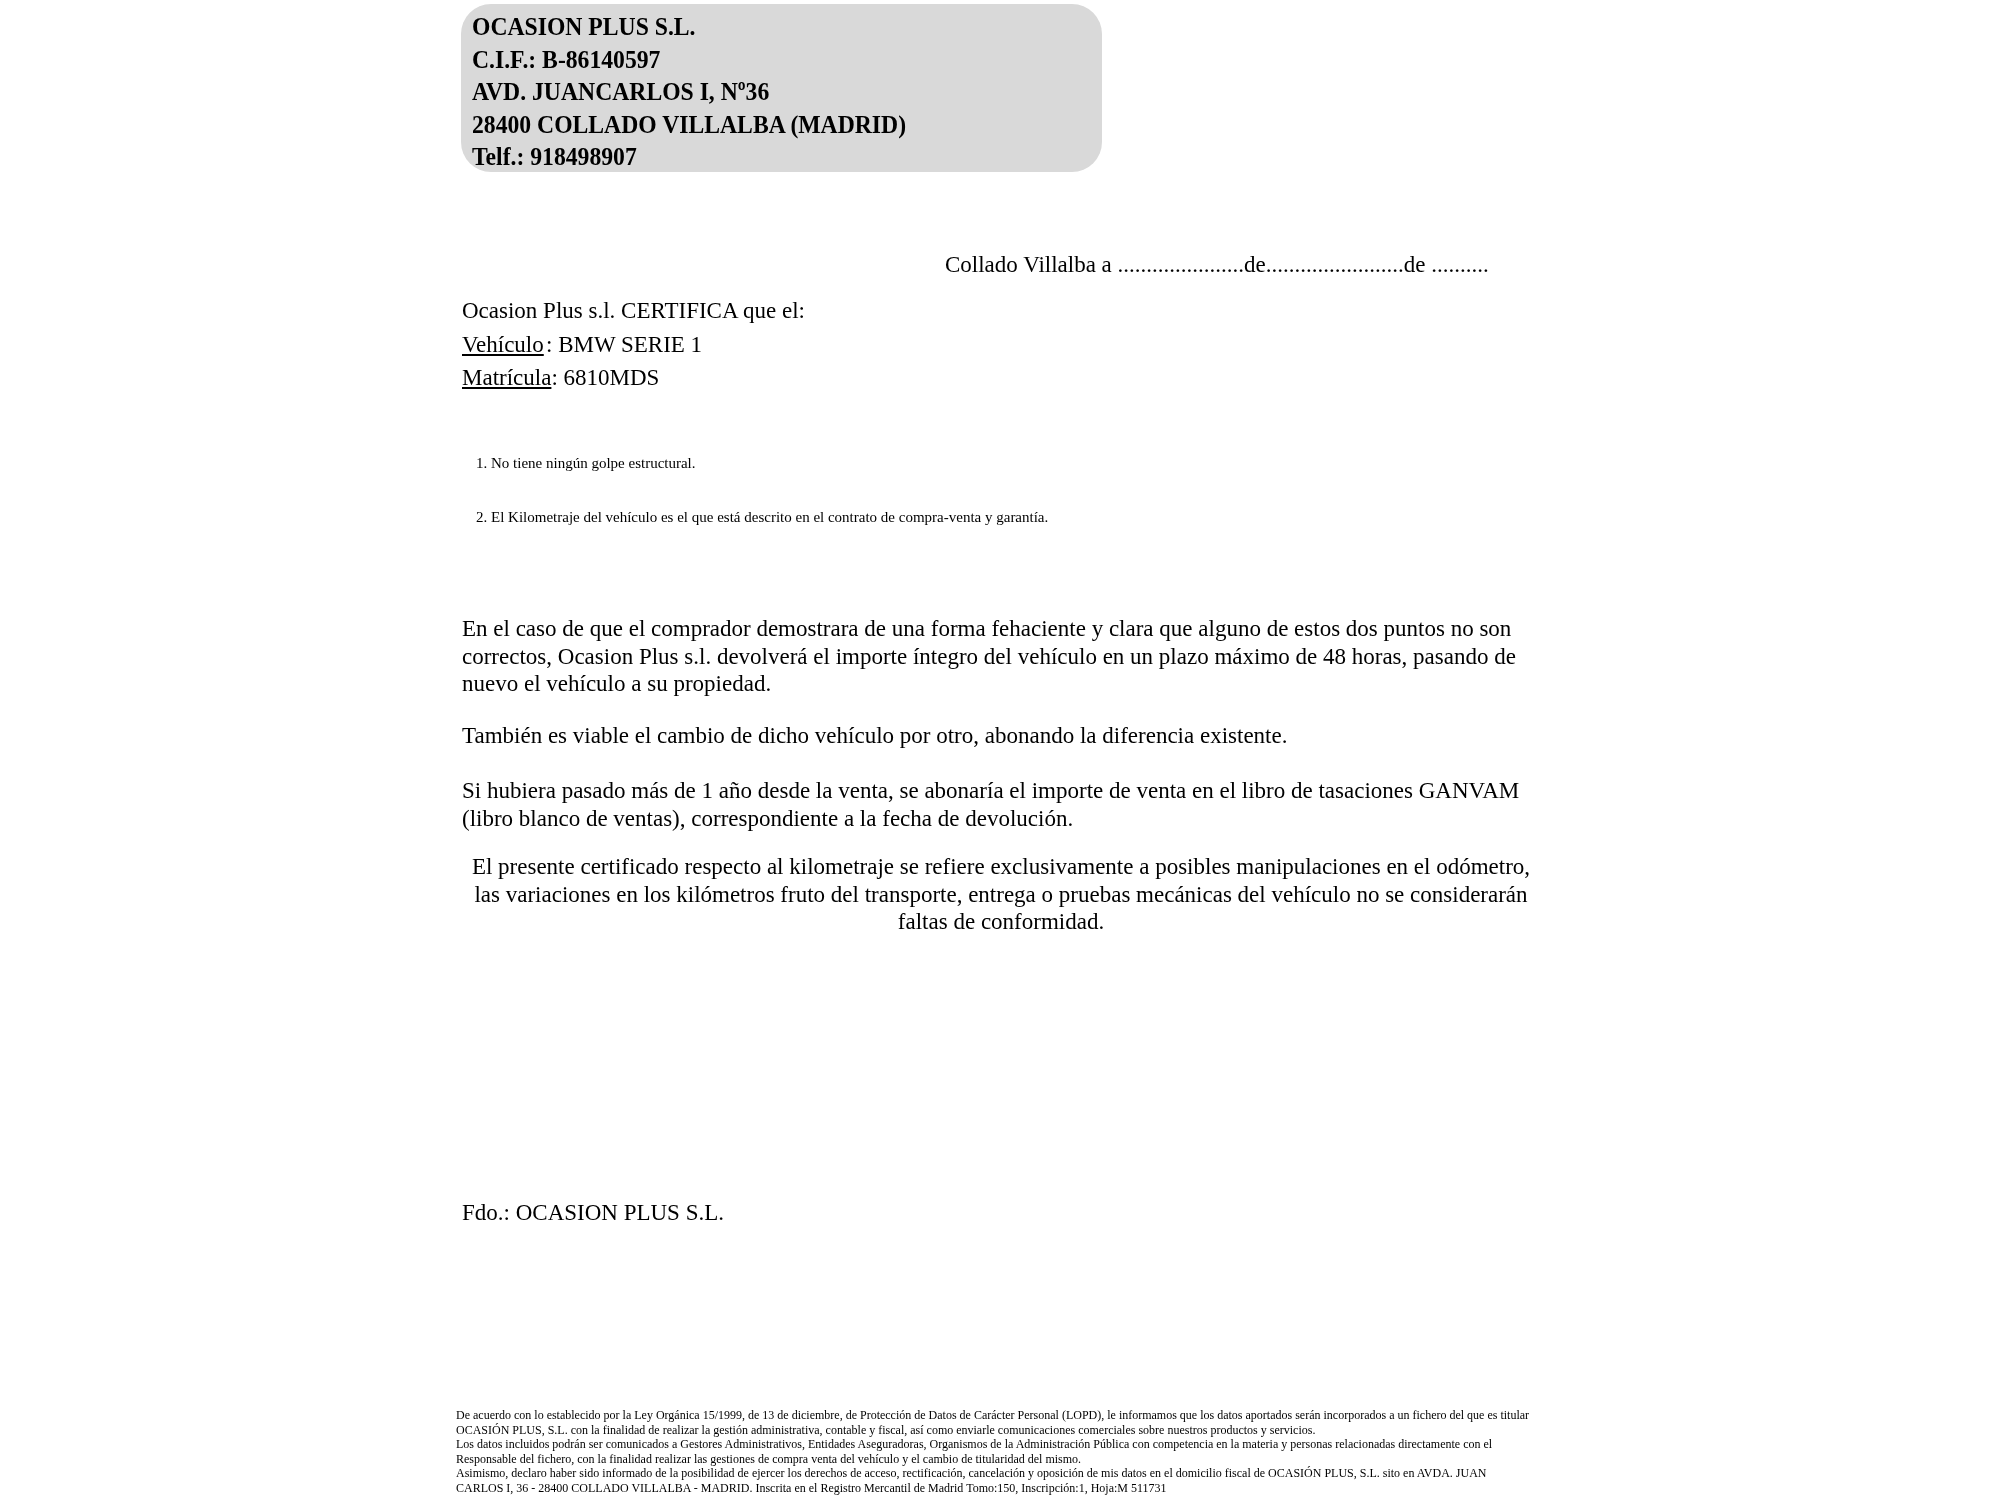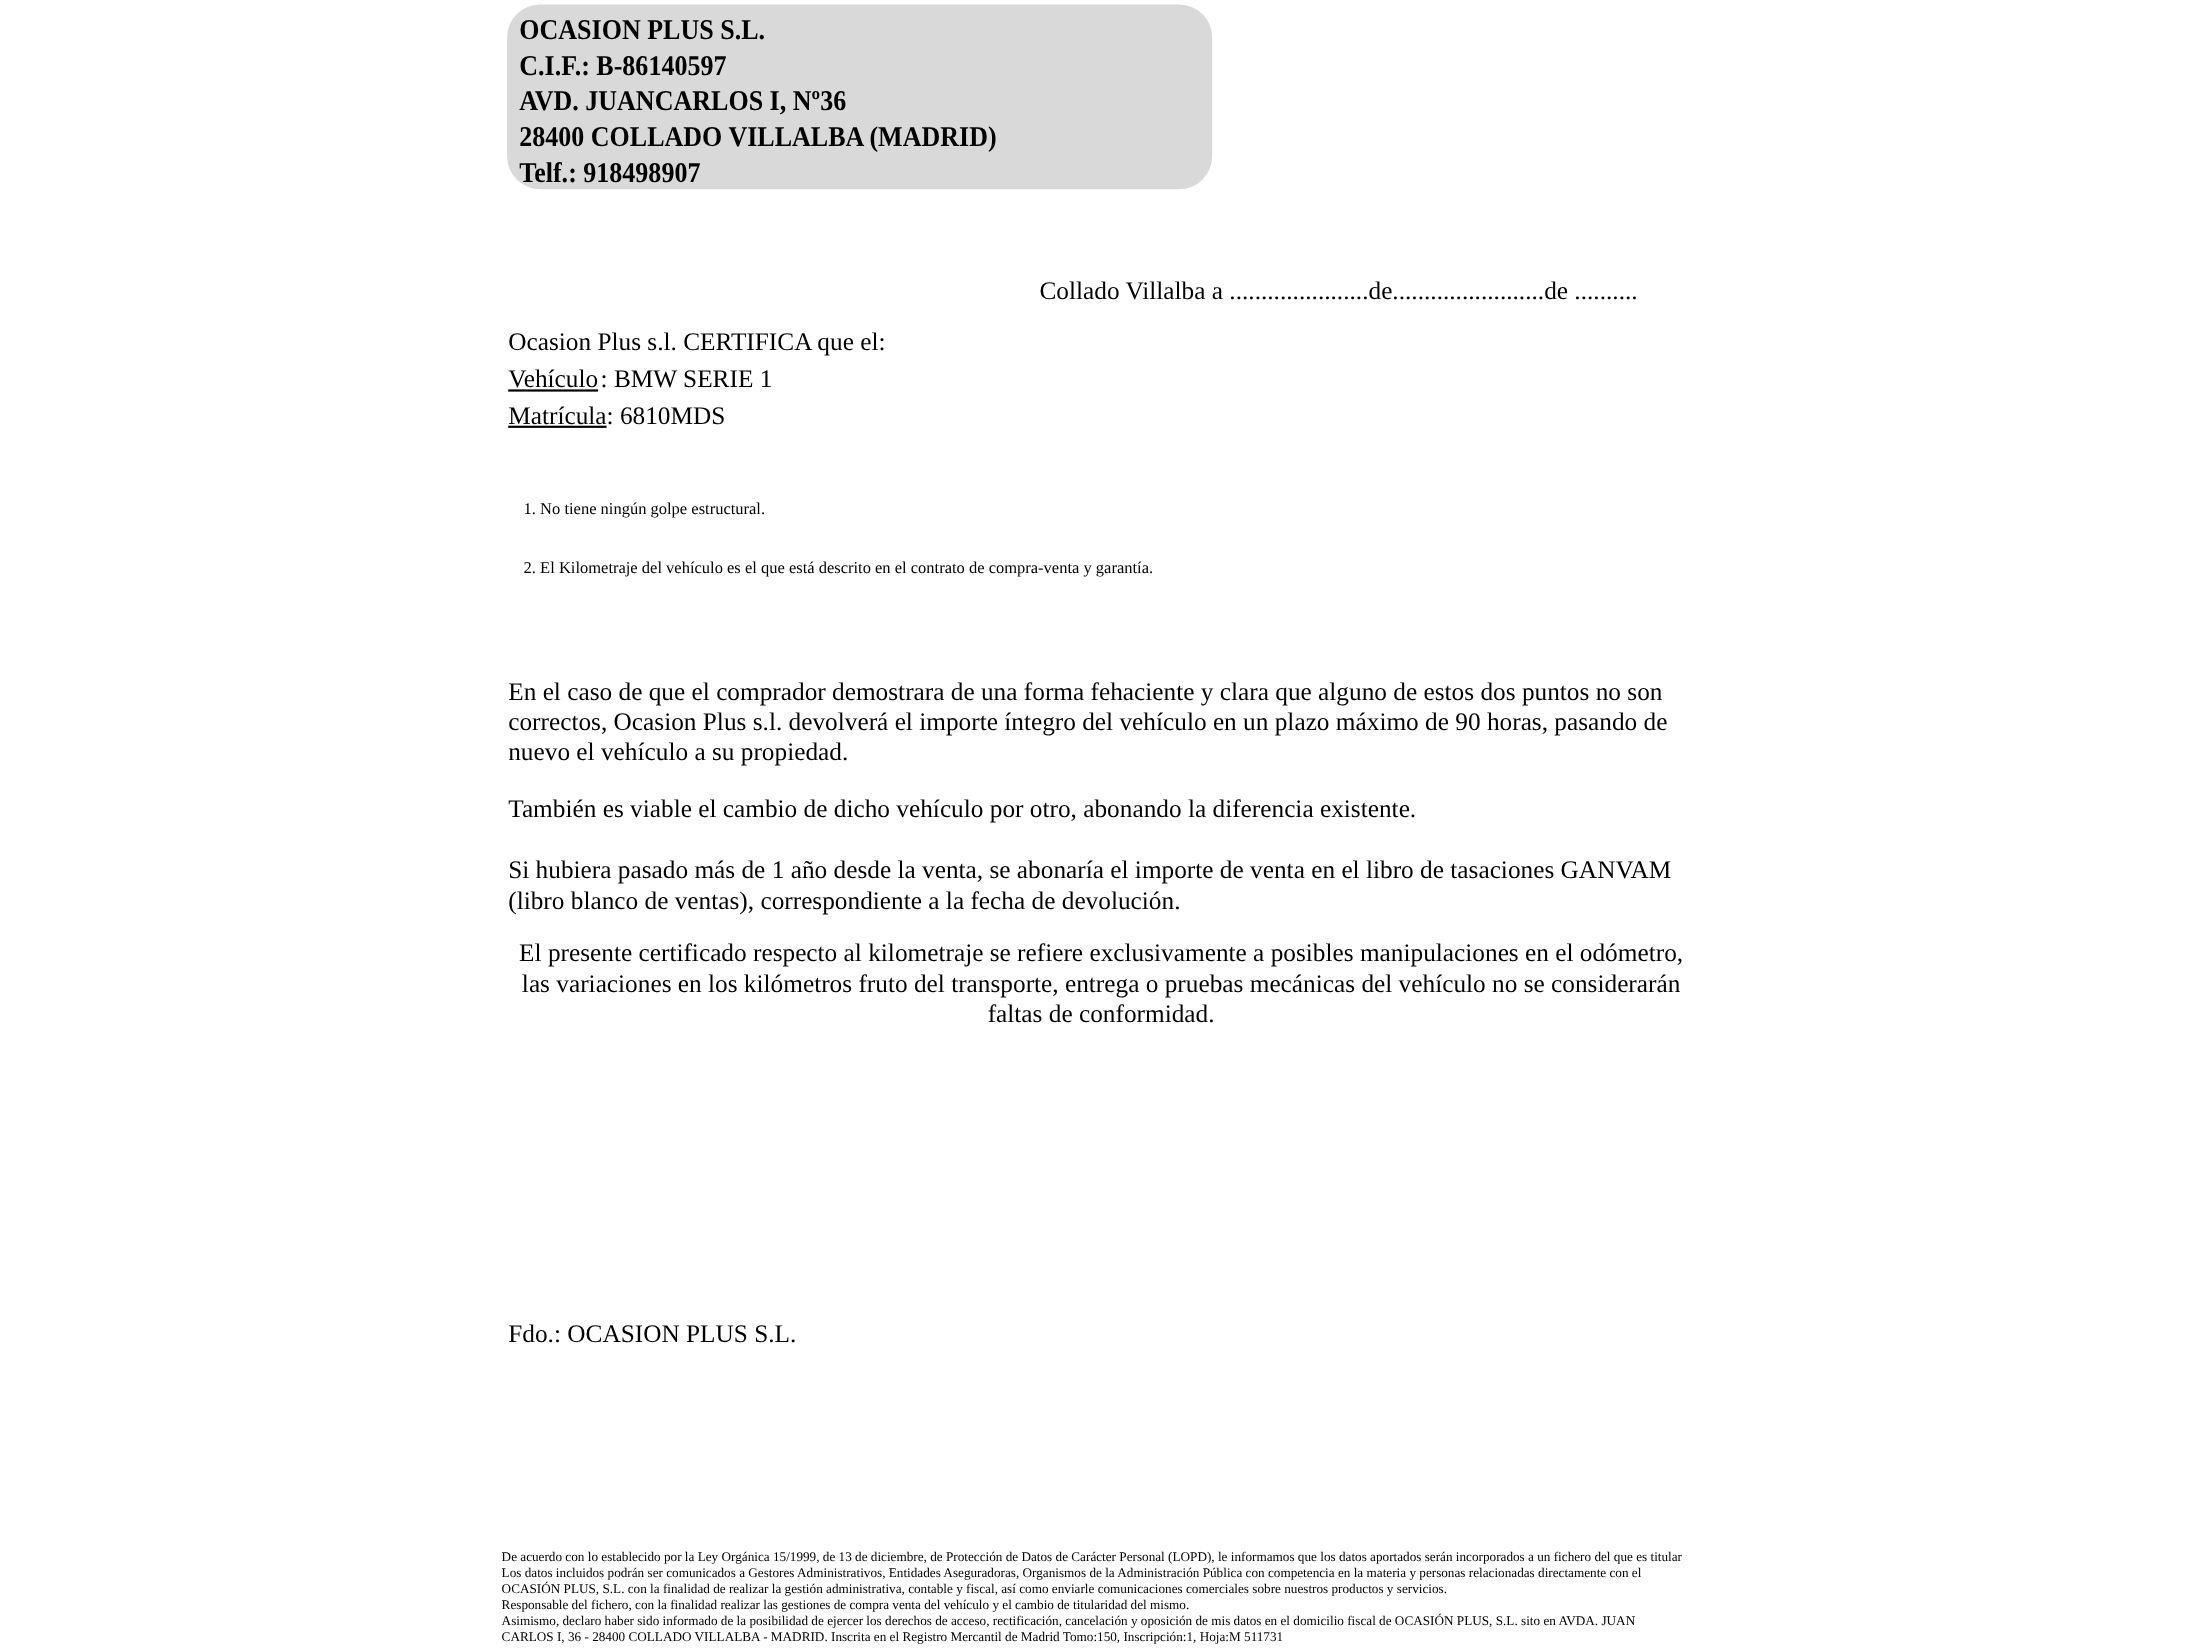--- a/index.html
+++ b/index.html
@@ -108,27 +108,27 @@
     <span class="cert-label">Vehículo</span><span>: BMW SERIE 1</span>
   </div>
   <div>
     <span class="cert-label">Matrícula</span><span>: 6810MDS</span>
   </div>
 </div>
 
 <div id="item-1" class="abs numbered-item">1. No tiene ningún golpe estructural.</div>
 <div id="item-2" class="abs numbered-item">2. El Kilometraje del vehículo es el que está descrito en el contrato de compra-venta y garantía.</div>
 
-<div id="para-1" class="abs para">En el caso de que el comprador demostrara de una forma fehaciente y clara que alguno de estos dos puntos no son correctos, Ocasion Plus s.l. devolverá el importe íntegro del vehículo en un plazo máximo de 90 horas, pasando de nuevo el vehículo a su propiedad.</div>
+<div id="para-1" class="abs para">En el caso de que el comprador demostrara de una forma fehaciente y clara que alguno de estos dos puntos no son correctos, Ocasion Plus s.l. devolverá el importe íntegro del vehículo en un plazo máximo de 48 horas, pasando de nuevo el vehículo a su propiedad.</div>
 <div id="para-2" class="abs para">También es viable el cambio de dicho vehículo por otro, abonando la diferencia existente.</div>
 <div id="para-3" class="abs para">Si hubiera pasado más de 1 año desde la venta, se abonaría el importe de venta en el libro de tasaciones GANVAM (libro blanco de ventas), correspondiente a la fecha de devolución.</div>
 <div id="para-4" class="abs para">El presente certificado respecto al kilometraje se refiere exclusivamente a posibles manipulaciones en el odómetro, las variaciones en los kilómetros fruto del transporte, entrega o pruebas mecánicas del vehículo no se considerarán faltas de conformidad.</div>
 
 <div id="signature-line" class="abs">Fdo.: OCASION PLUS S.L.</div>
 
 <div id="legal-footer" class="abs">
   <div class="legal-line">De acuerdo con lo establecido por la Ley Orgánica 15/1999, de 13 de diciembre, de Protección de Datos de Carácter Personal (LOPD), le informamos que los datos aportados serán incorporados a un fichero del que es titular</div>
+  <div class="legal-line">OCASIÓN PLUS, S.L. con la finalidad de realizar la gestión administrativa, contable y fiscal, así como enviarle comunicaciones comerciales sobre nuestros productos y servicios.</div>
   <div class="legal-line">Los datos incluidos podrán ser comunicados a Gestores Administrativos, Entidades Aseguradoras, Organismos de la Administración Pública con competencia en la materia y personas relacionadas directamente con el</div>
-  <div class="legal-line">OCASIÓN PLUS, S.L. con la finalidad de realizar la gestión administrativa, contable y fiscal, así como enviarle comunicaciones comerciales sobre nuestros productos y servicios.</div>
   <div class="legal-line">Responsable del fichero, con la finalidad realizar las gestiones de compra venta del vehículo y el cambio de titularidad del mismo.</div>
   <div class="legal-line">Asimismo, declaro haber sido informado de la posibilidad de ejercer los derechos de acceso, rectificación, cancelación y oposición de mis datos en el domicilio fiscal de OCASIÓN PLUS, S.L. sito en AVDA. JUAN</div>
   <div class="legal-line">CARLOS I, 36 - 28400 COLLADO VILLALBA - MADRID. Inscrita en el Registro Mercantil de Madrid Tomo:150, Inscripción:1, Hoja:M 511731</div>
 </div>
 
 </body></html>

